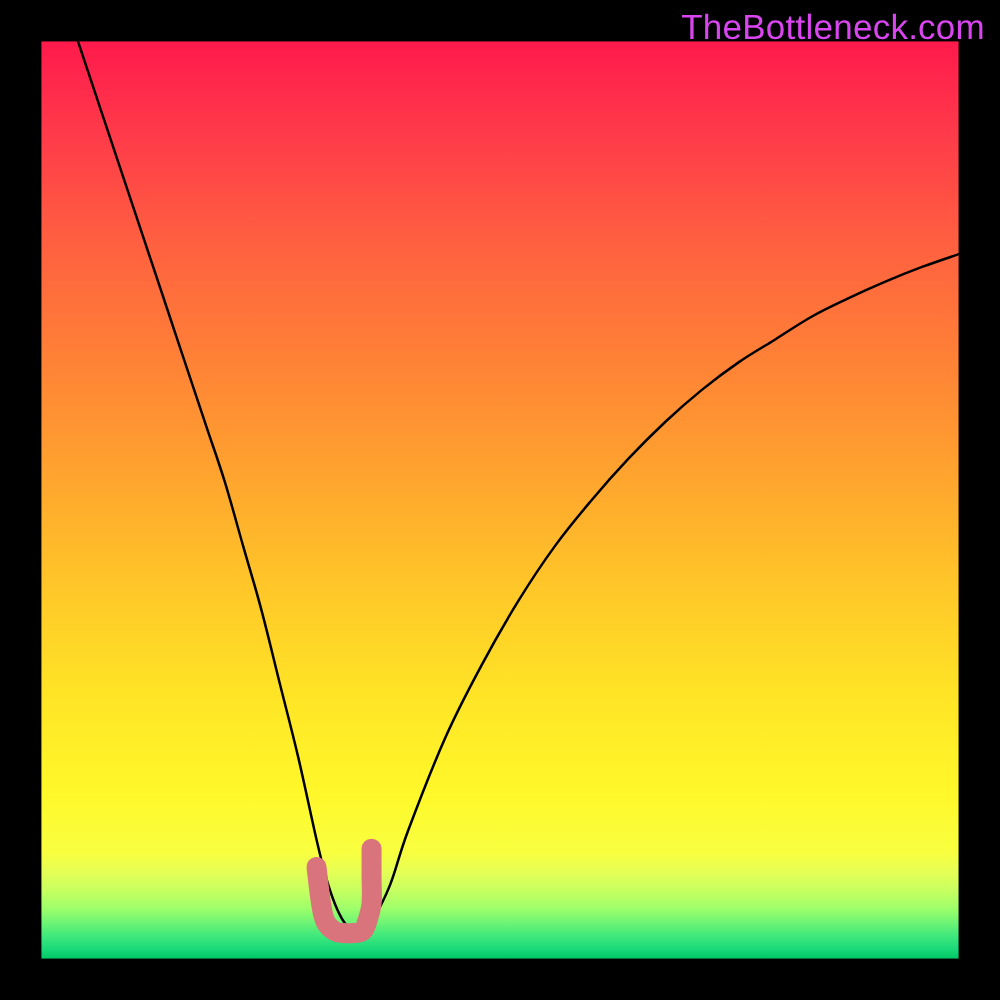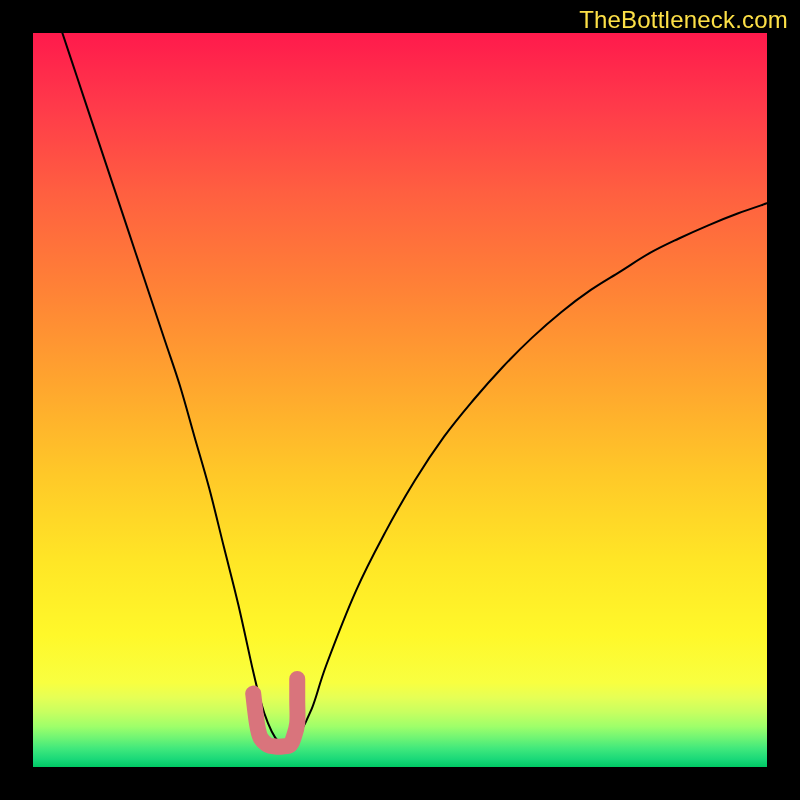--- a/index.html
+++ b/index.html
@@ -14,22 +14,22 @@
   .frame {
     position: relative;
     width: 800px;
     height: 800px;
     background: #000;
   }
   .watermark {
     position: absolute;
     top: 6px;
     right: 12px;
-    color: #fde047;
-    font-size: 24px;
+    color: #d946ef;
+    font-size: 28px;
     font-weight: 500;
     letter-spacing: 0.2px;
     z-index: 5;
     user-select: none;
   }
   .plot-wrap {
     position: absolute;
     left: 33px;
     top: 33px;
     width: 734px;

